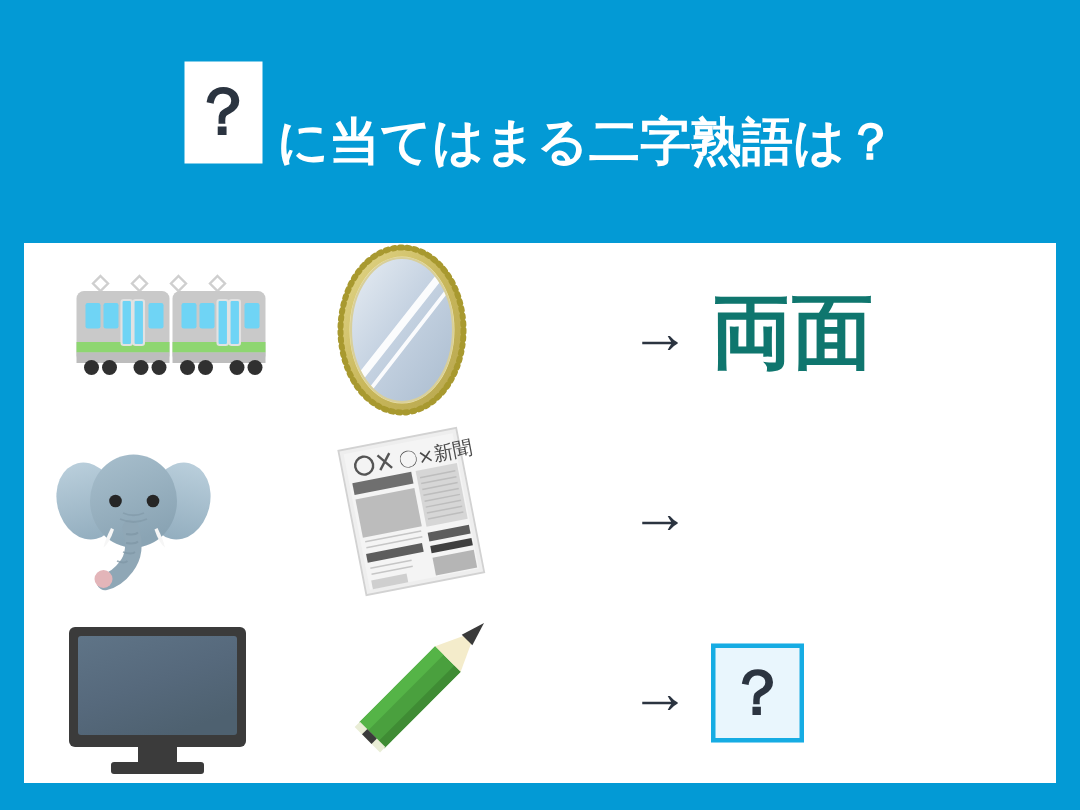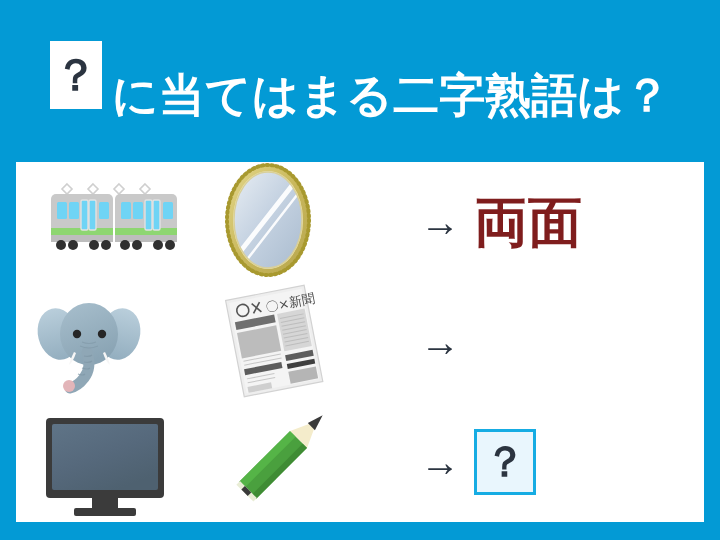--- a/index.html
+++ b/index.html
@@ -16,21 +16,21 @@
     position:absolute;left:0;top:0;width:720px;height:150px;
     display:flex;align-items:center;justify-content:center;
   }
   .q-chip{
     width:52px;height:68px;background:#ffffff;
     display:flex;align-items:center;justify-content:center;
     color:#2b3440;font-size:44px;font-weight:bold;line-height:1;
     margin-right:10px;
   }
   .header-title{
-    color:#ffffff;font-size:46px;font-weight:bold;letter-spacing:0px;
+    color:#ffffff;font-size:34px;font-weight:bold;letter-spacing:0px;
     white-space:nowrap;line-height:1;margin-top:40px;
   }
 
   
   .card{
     position:absolute;left:16px;top:162px;width:688px;height:360px;
     background:#ffffff;
   }
   .row{
     position:absolute;left:0;width:688px;height:120px;
@@ -43,21 +43,21 @@
   .cell-a{width:190px;height:120px;position:relative;}
   .cell-b{width:190px;height:120px;position:relative;}
   .cell-ans{
     flex:1;height:120px;display:flex;align-items:center;
     padding-left:24px;box-sizing:border-box;
   }
   .arrow{
     font-size:40px;color:#2b3440;line-height:1;margin-right:14px;
     font-weight:bold;
   }
-  .ans-text{font-size:54px;font-weight:bold;color:#7f1d1d;line-height:1;}
+  .ans-text{font-size:54px;font-weight:bold;color:#0f766e;line-height:1;}
   .ans-box{
     width:62px;height:66px;background:#e9f6fd;border:3px solid #16ace3;
     display:flex;align-items:center;justify-content:center;
     color:#2b3440;font-size:42px;font-weight:bold;line-height:1;
     box-sizing:border-box;
   }
 
   .art{position:absolute;left:0;top:0;width:190px;height:120px;}
 </style>
 </head>

